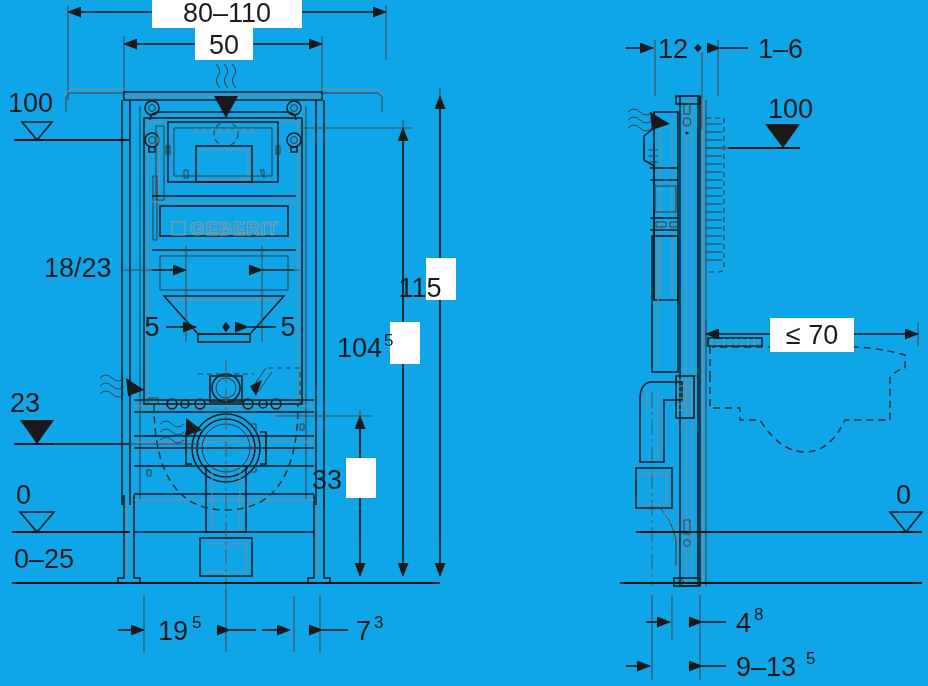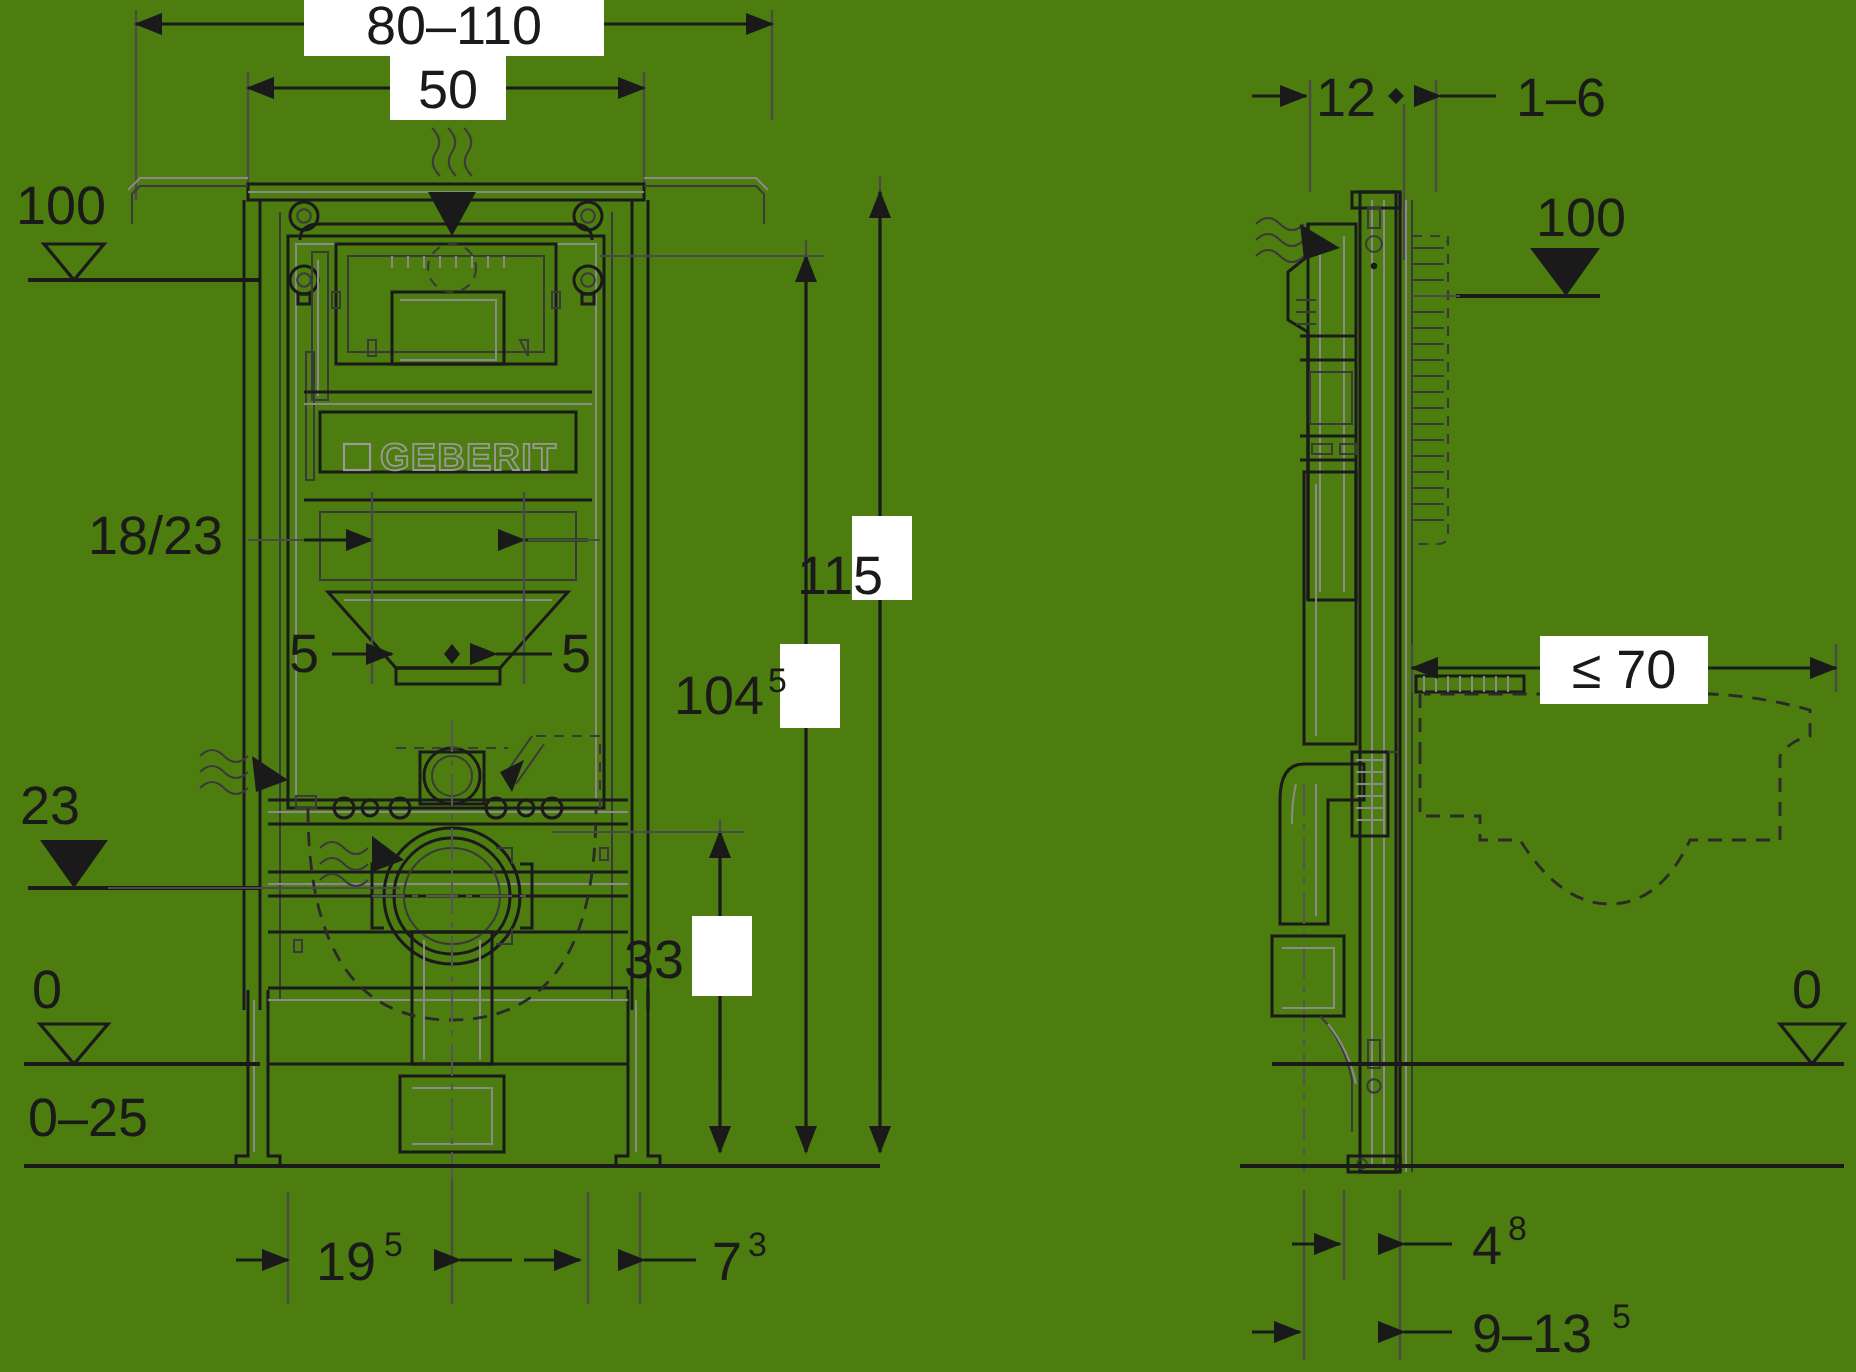--- a/index.html
+++ b/index.html
@@ -10,21 +10,21 @@
   }
   body {
     font-family: "Liberation Sans", sans-serif;
     color: #1a1a1a;
   }
   #drawing-root {
     position: relative;
     width: 928px;
     height: 686px;
     overflow: hidden;
-    background: #4d7c0f;
+    background: #0ea5e9;
   }
   #drawing-svg {
     position: absolute;
     left: 0;
     top: 0;
     width: 928px;
     height: 686px;
   }
   .dim-text {
     font-family: "Liberation Sans", sans-serif;

